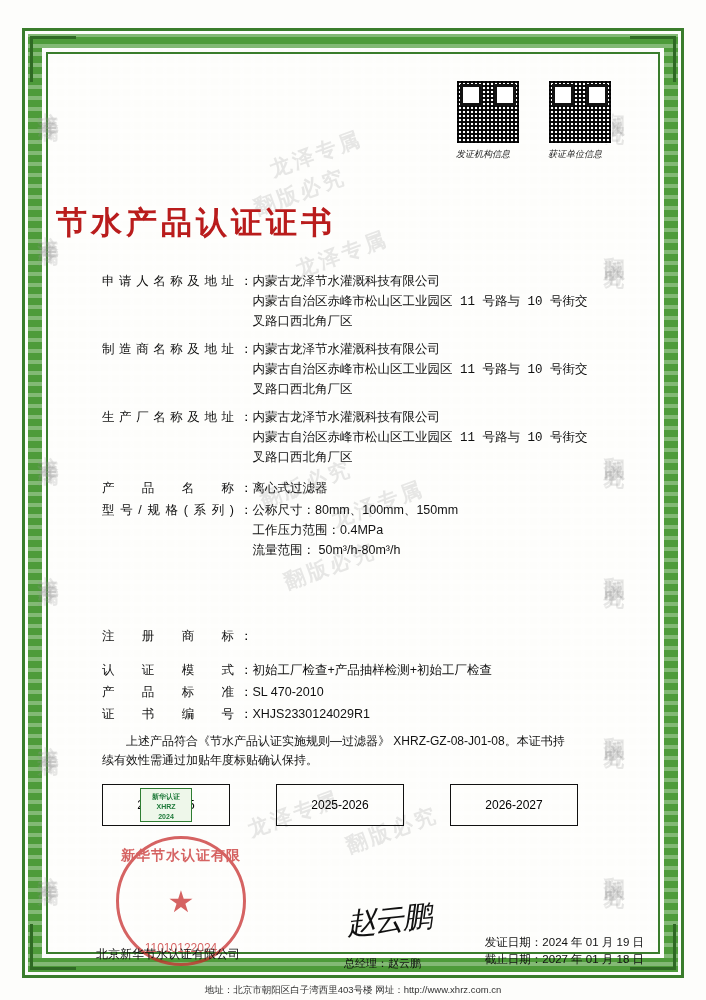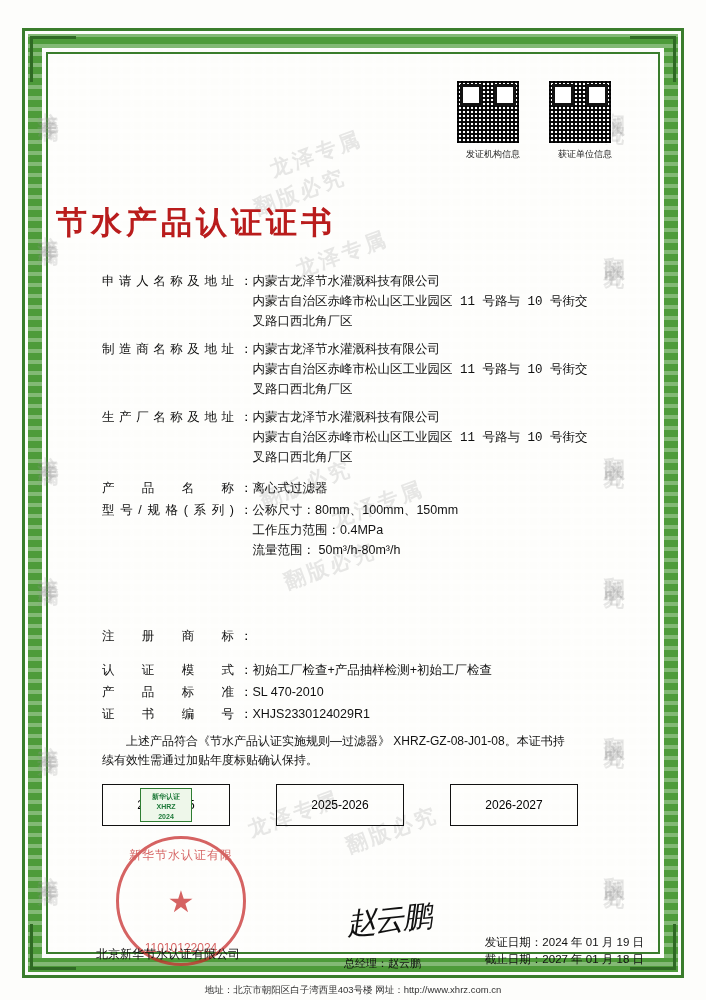--- a/index.html
+++ b/index.html
@@ -148,21 +148,22 @@
     color: #1f7a3a;
     font-weight: bold;
     letter-spacing: 0.5px;
   }
   .logo-txt-top { top: 8px; font-size: 9px; }
   .logo-txt-bot { bottom: 6px; font-size: 6px; }
 
   .qr-block {
     position: absolute;
     top: 18px;
-    text-align: right;
+    text-align: left;
+    font-style: italic;
   }
   .qr-block.a { left: 400px; }
   .qr-block.b { left: 492px; }
   .qr {
     width: 62px; height: 62px;
     background-color: #fff;
     background-image:
       repeating-linear-gradient(90deg, #111 0 2px, #fff 2px 4px),
       repeating-linear-gradient(0deg, #111 0 2px, #fff 2px 4px);
     background-blend-mode: multiply;
@@ -320,22 +321,22 @@
     transform: translate(-50%,-50%);
     color: #c62828;
     font-size: 30px;
   }
   .seal-txt {
     position: absolute;
     left: 0; top: 8px;
     width: 124px;
     text-align: center;
     color: #c62828;
-    font-size: 12px;
-    font-weight: normal;
+    font-size: 14px;
+    font-weight: bold;
     letter-spacing: 1px;
   }
   .seal-bottom {
     position: absolute;
     left: 0; bottom: 8px;
     width: 124px;
     text-align: center;
     color: #c62828;
     font-size: 12px;
   }

